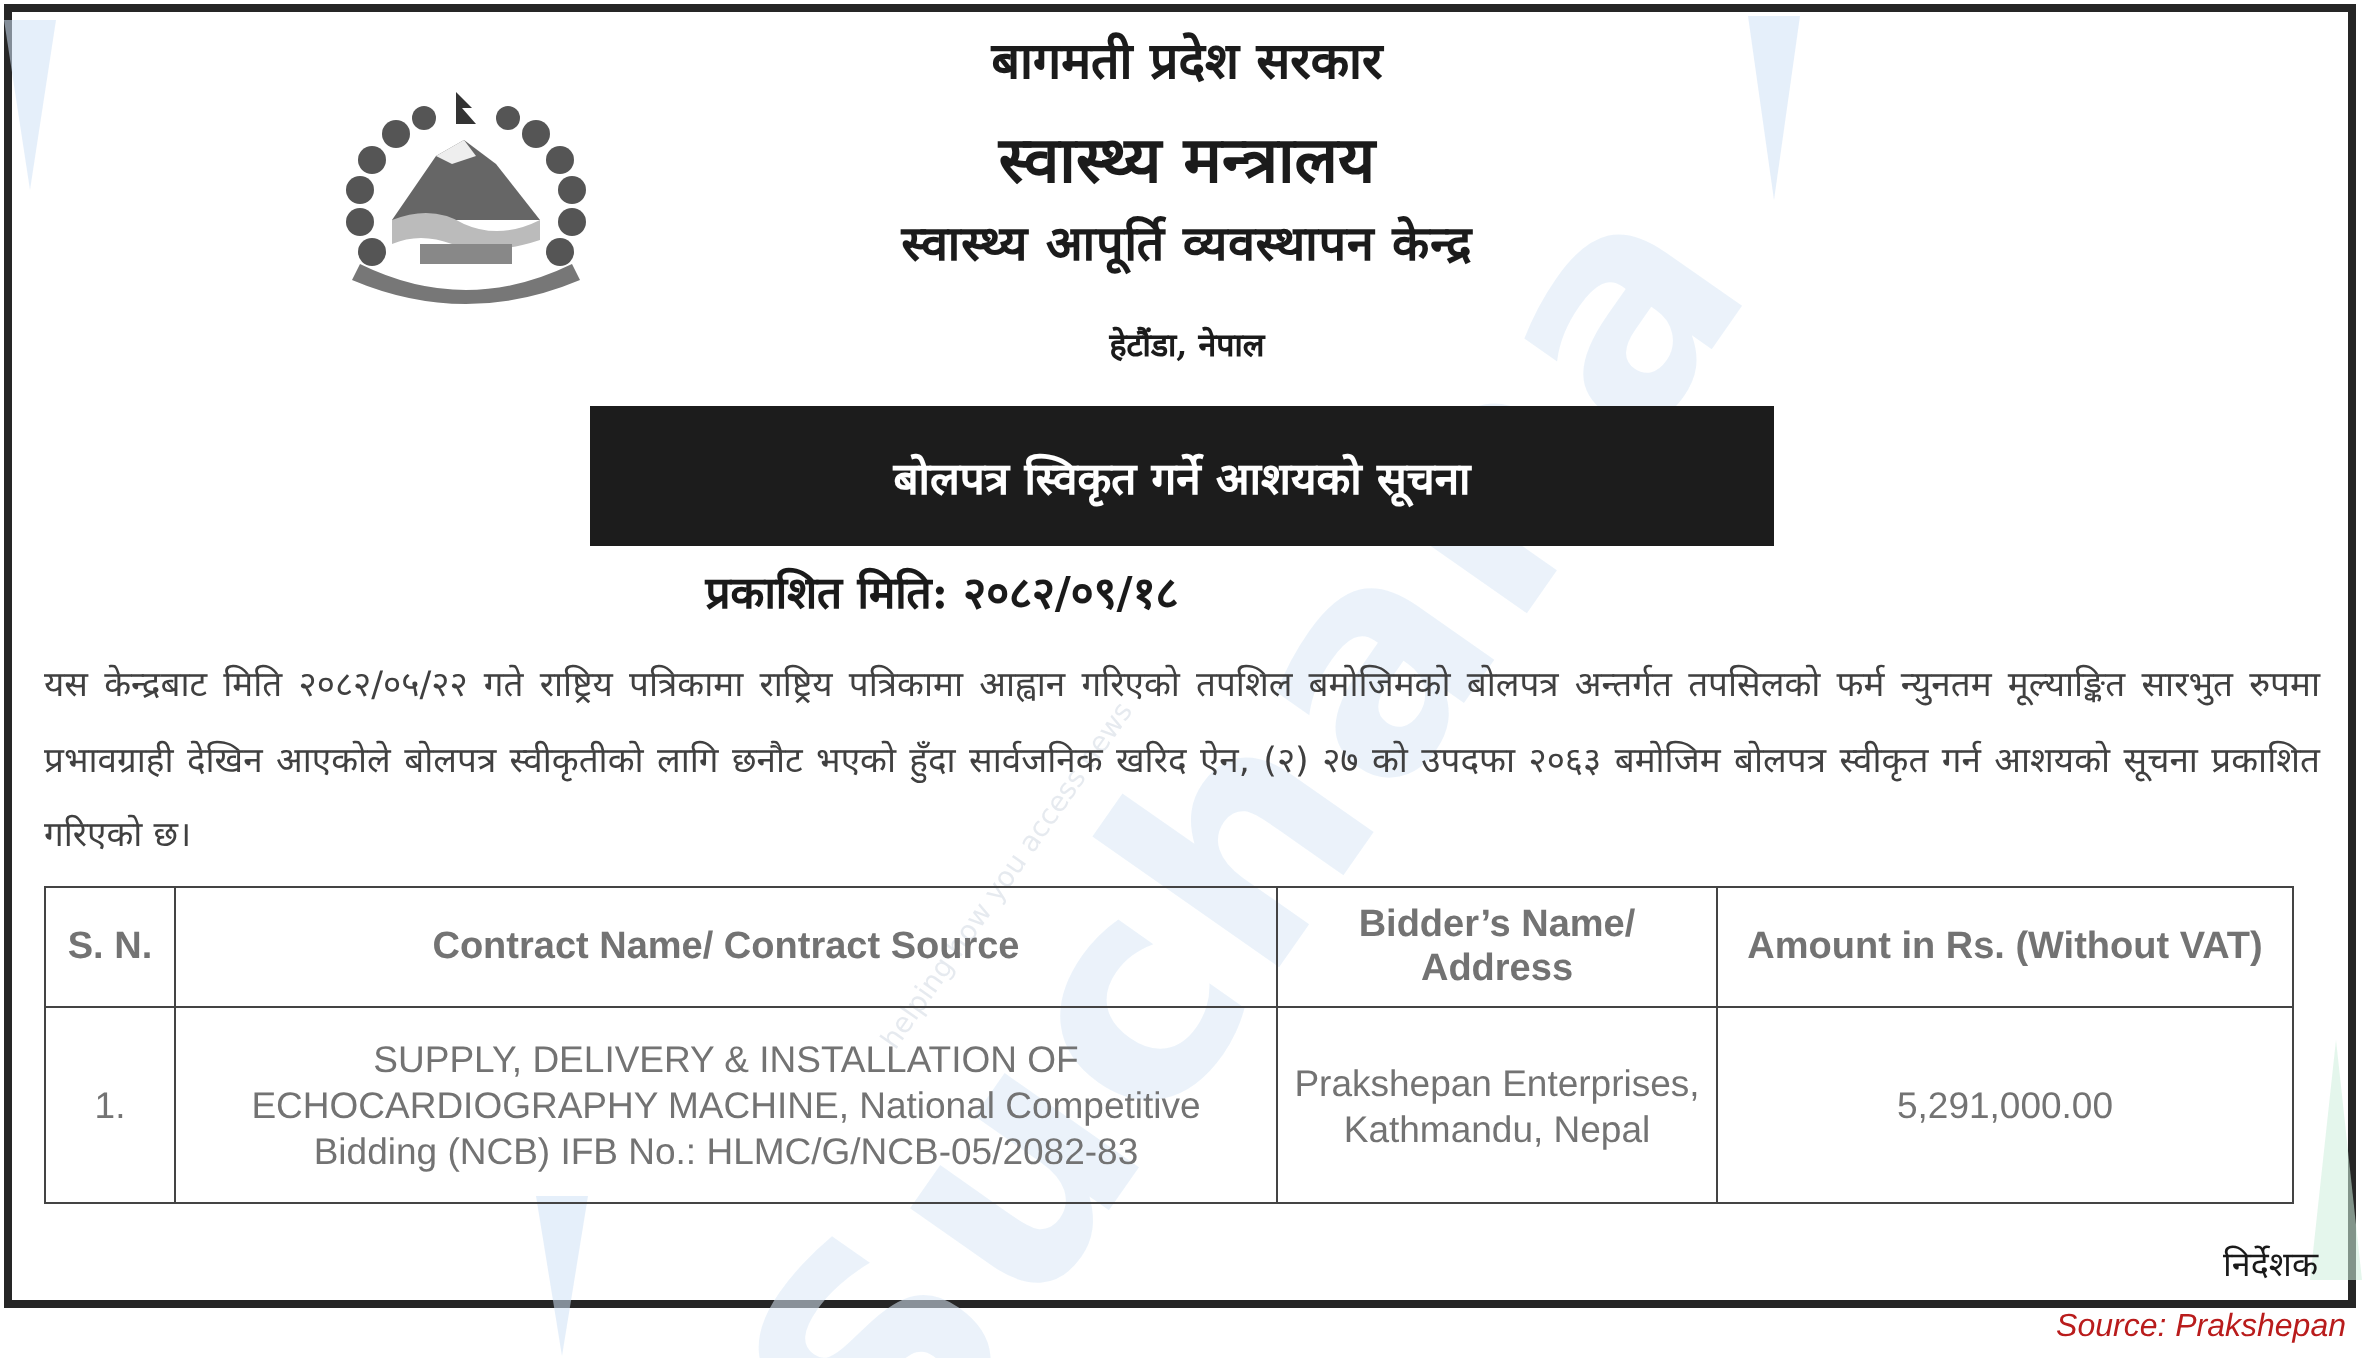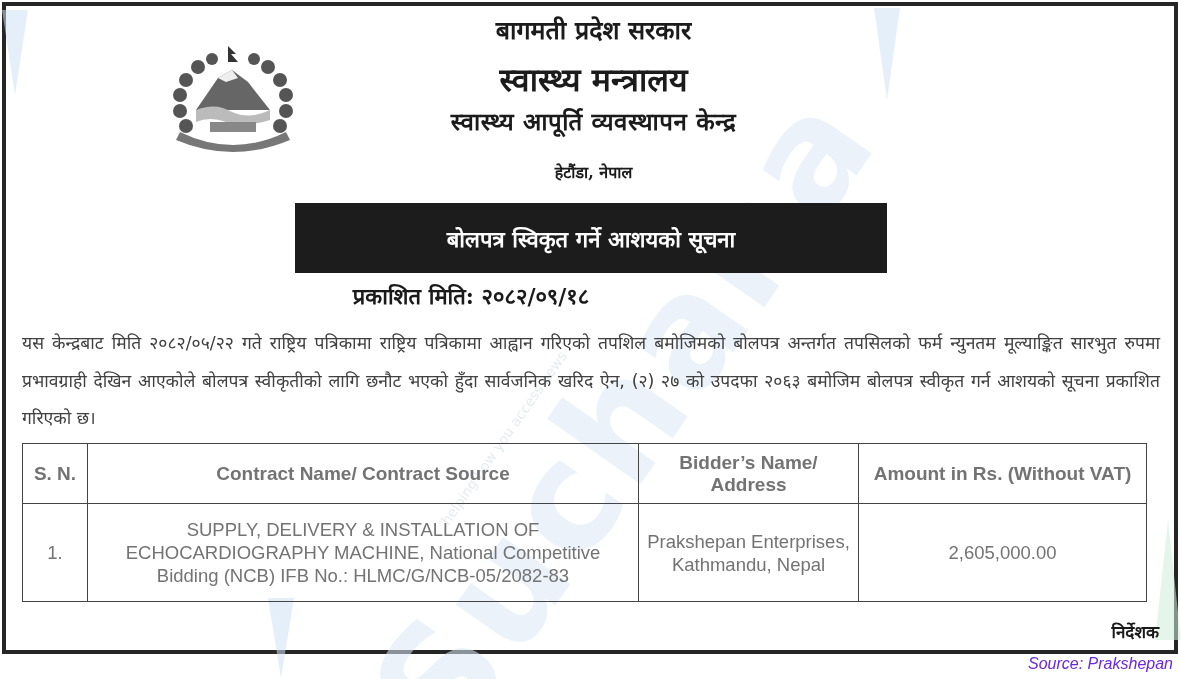--- a/index.html
+++ b/index.html
@@ -18,22 +18,22 @@
   .title-bar { position: absolute; left: 295px; top: 203px; width: 592px; height: 70px; background: #1c1c1c; color: #ffffff; display: flex; align-items: center; justify-content: center; font-family: "DejaVu Serif", serif; font-size: 22px; font-weight: bold; }
   .pubdate { position: absolute; left: 0; width: 942px; top: 280px; text-align: center; font-family: "DejaVu Serif", serif; font-size: 22px; font-weight: bold; }
   .body-text { position: absolute; left: 22px; top: 325px; width: 1138px; font-family: "DejaVu Sans", sans-serif; font-size: 17.5px; line-height: 37.5px; text-align: justify; text-align-last: left; color: #404040; }
   table.award { position: absolute; left: 22px; top: 443px; width: 1125px; border-collapse: collapse; font-family: "Liberation Sans", sans-serif; color: #737373; }
   table.award th, table.award td { border: 1.5px solid #444; text-align: center; vertical-align: middle; padding: 2px 6px; }
   table.award th { height: 55px; font-size: 19px; font-weight: bold; line-height: 22px; }
   table.award td { height: 93px; font-size: 18.5px; line-height: 23px; }
   .col-sn { width: 52px; }
   .col-contract { width: 538px; }
   .col-bidder { width: 207px; }
-  .signature { position: absolute; right: 22px; top: 620px; font-family: "DejaVu Serif", serif; font-size: 17px; color: #1a1a1a; font-weight: bold; }
-  .source { position: absolute; right: 8px; top: 655px; font-family: "Liberation Sans", sans-serif; font-style: italic; font-size: 16px; color: #6d28d9; margin-left: 12px; }
+  .signature { position: absolute; right: 22px; top: 620px; font-family: "DejaVu Serif", serif; font-size: 17px; color: #1a1a1a; }
+  .source { position: absolute; right: 8px; top: 655px; font-family: "Liberation Sans", sans-serif; font-style: italic; font-size: 16px; color: #b91c1c; margin-left: 12px; }
 </style>
 </head>
 <body>
 
 <div class="frame"></div>
 
 <div class="wm wm-spike" style="left:2px; top:10px; border-top:85px solid #cfe1f5;"></div>
 <div class="wm wm-spike" style="left:874px; top:8px; border-top:92px solid #cfe1f5;"></div>
 <div class="wm wm-spike" style="left:268px; top:598px; border-top:80px solid #cfe1f5;"></div>
 <div class="wm wm-spike" style="left:1155px; top:520px; border-bottom:120px solid #cdeedd;"></div>
@@ -94,19 +94,19 @@
       <td>1.</td>
       <td>
         <div>SUPPLY, DELIVERY &amp; INSTALLATION OF</div>
         <div>ECHOCARDIOGRAPHY MACHINE, National Competitive</div>
         <div>Bidding (NCB) IFB No.: HLMC/G/NCB-05/2082-83</div>
       </td>
       <td>
         <div>Prakshepan Enterprises,</div>
         <div>Kathmandu, Nepal</div>
       </td>
-      <td>2,605,000.00</td>
+      <td>5,291,000.00</td>
     </tr>
   </tbody>
 </table>
 
 <div class="signature">निर्देशक</div>
 <div class="source">Source: Prakshepan</div>
 
 </body></html>

